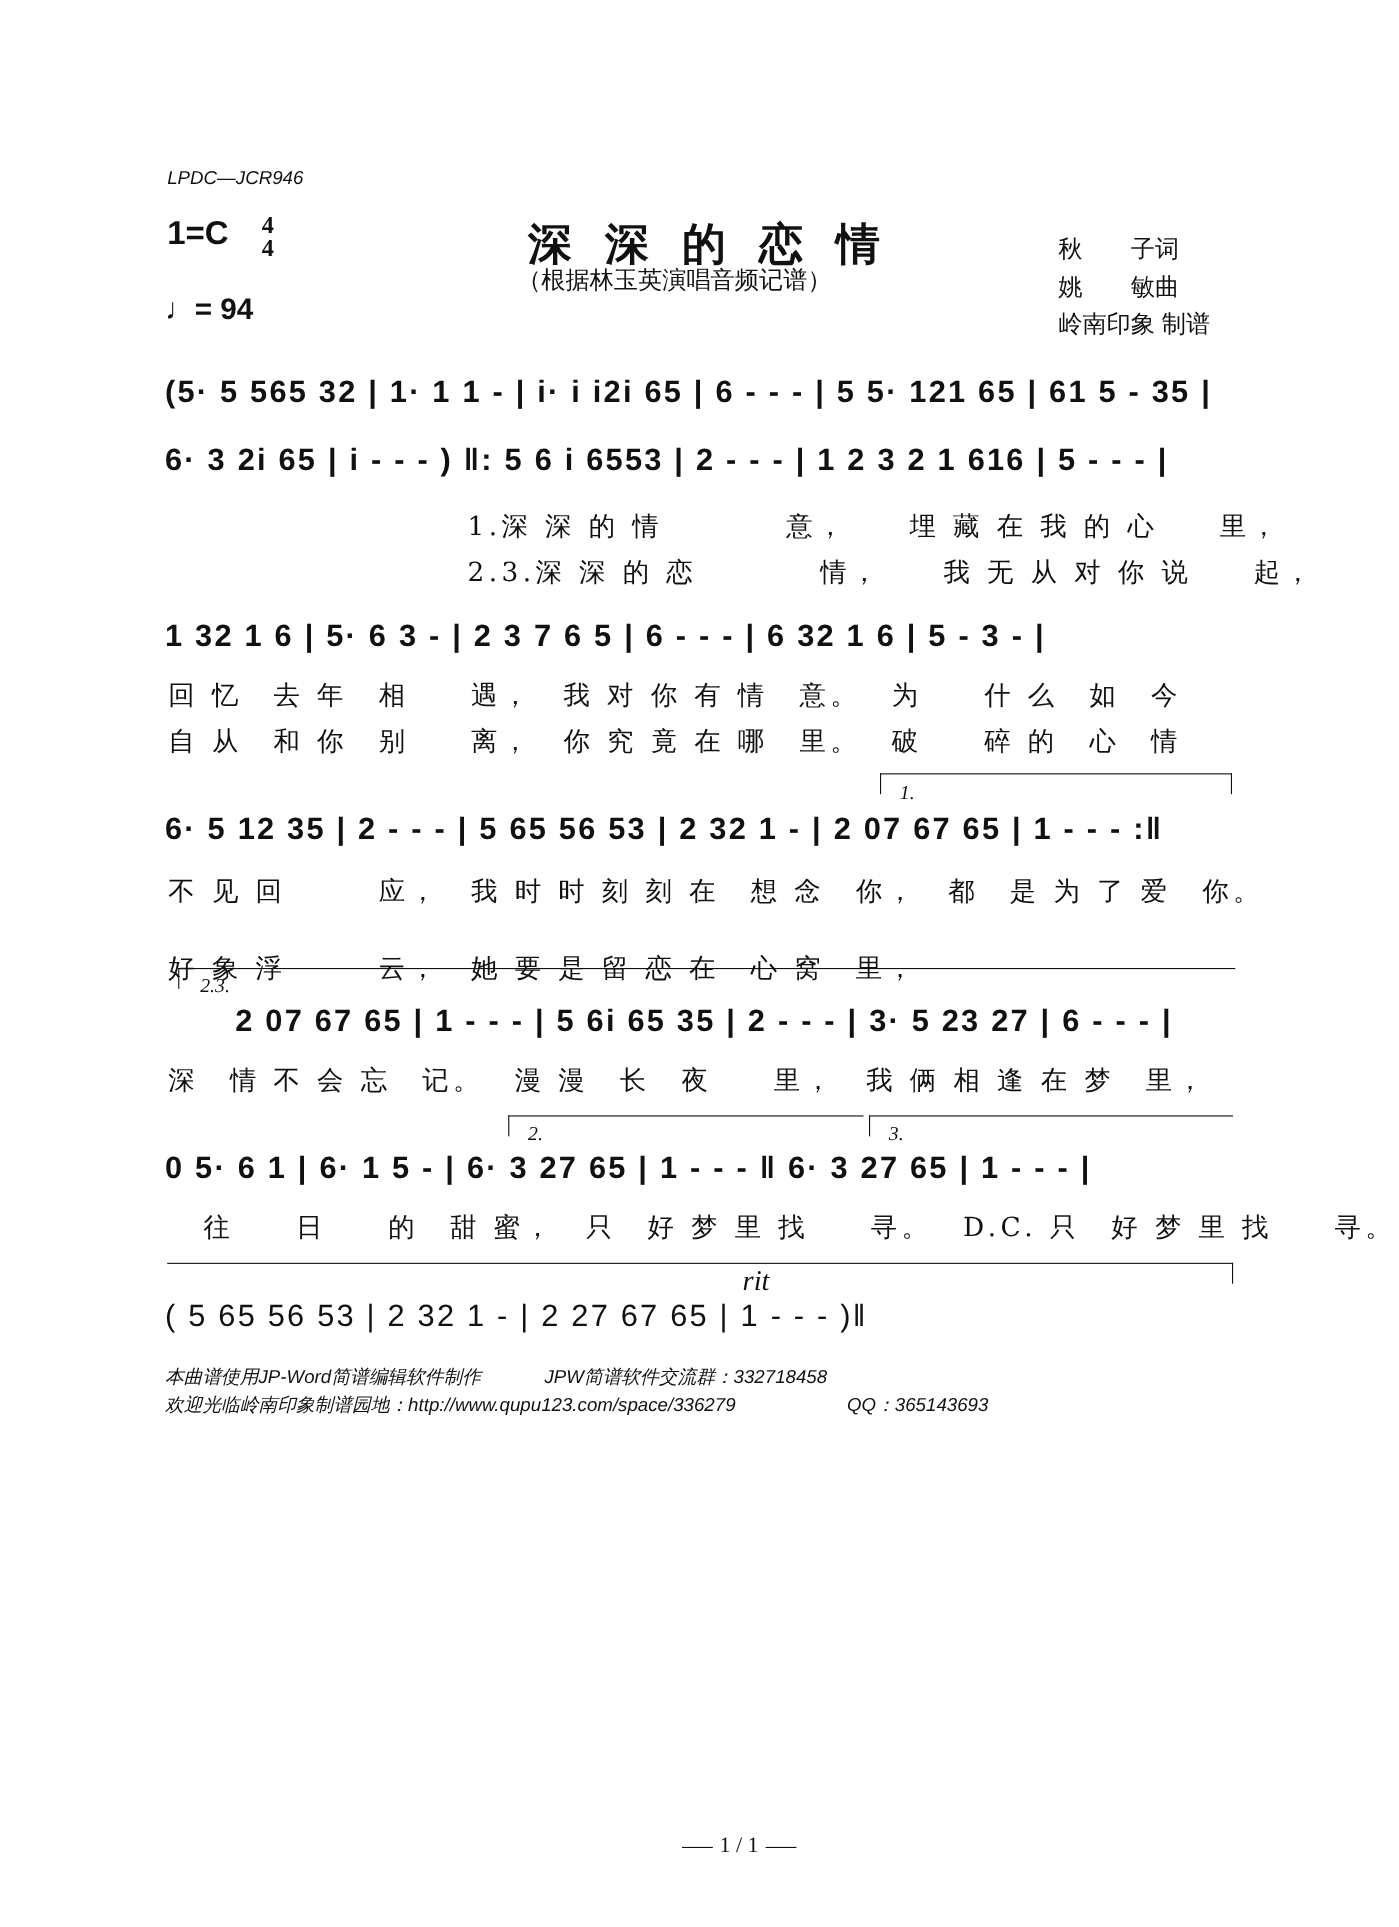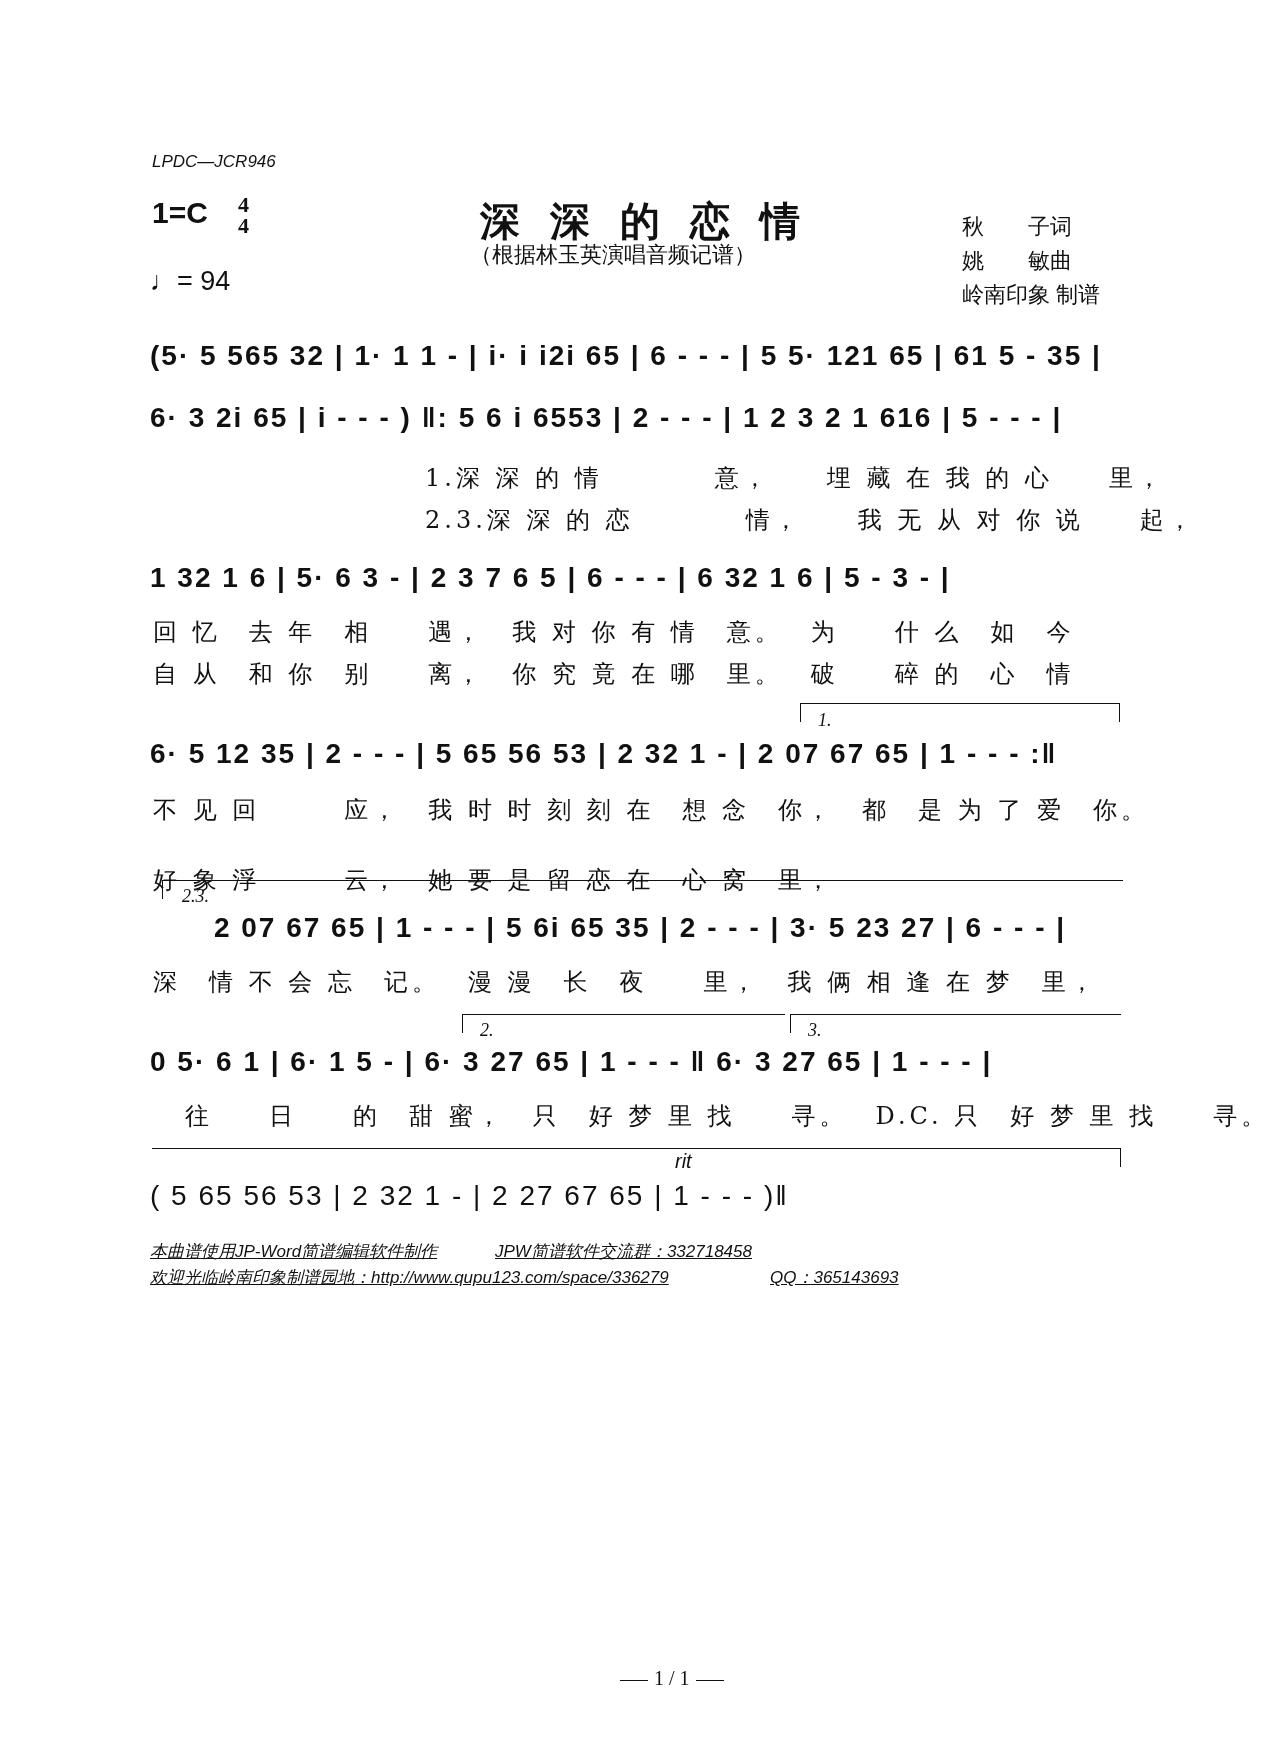--- a/index.html
+++ b/index.html
@@ -1,32 +1,32 @@
 <!DOCTYPE html>
 <html><head>
 <meta charset="utf-8">
 <style>
   html,body{margin:0;padding:0;background:#fff;}
   body{width:1272px;height:1752px;position:relative;overflow:hidden;font-family:"DejaVu Sans",sans-serif;color:#111;}
   .abs{position:absolute;}
   .catalog{left:152px;top:152px;font-family:"Liberation Sans",sans-serif;font-style:italic;font-size:17px;}
   .key{left:152px;top:196px;font-family:"Liberation Sans",sans-serif;font-weight:bold;font-size:30px;}
   .time{left:238px;top:194px;font-family:"Liberation Serif",serif;font-weight:bold;font-size:22px;line-height:21px;text-align:center;}
-  .tempo{left:150px;top:266px;font-family:"Liberation Sans",sans-serif;font-size:27px;}
+  .tempo{left:150px;top:266px;font-family:"Liberation Sans",sans-serif;font-size:27px;font-weight:bold;}
   .title{left:480px;top:158px;font-family:Liberation Mono, monospace;font-weight:bold;font-size:40px;letter-spacing:30px;margin-top:36px;}
   .subtitle{left:470px;top:240px;font-family:Liberation Mono, monospace;font-size:22px;}
   .credits{left:962px;top:210px;font-family:Liberation Sans, sans-serif;font-size:22px;line-height:34px;}
   .credits div{white-space:pre;}
   .row{position:absolute;left:150px;width:980px;height:40px;font-family:"Liberation Sans",sans-serif;font-weight:bold;font-size:28px;white-space:pre;letter-spacing:2px;}
   .lyric{position:absolute;font-family:"DejaVu Serif",serif;font-size:24px;white-space:pre;letter-spacing:4px;}
   .volta{position:absolute;border-top:1.5px solid #111;border-left:1.5px solid #111;height:18px;}
   .volta.right{border-right:1.5px solid #111;}
   .volta-num{position:absolute;font-family:"Liberation Serif",serif;font-style:italic;font-size:18px;}
-  .rit{position:absolute;font-family:Liberation Sans, sans-serif;font-style:italic;font-size:20px;}
-  .footer{position:absolute;left:150px;font-family:"Liberation Sans",sans-serif;font-style:italic;font-size:17px;white-space:pre;text-decoration:underline;}
+  .rit{position:absolute;font-family:Liberation Serif, serif;font-style:italic;font-size:26px;}
+  .footer{position:absolute;left:150px;font-family:"Liberation Sans",sans-serif;font-style:italic;font-size:17px;white-space:pre;}
   .page{position:absolute;left:614px;top:1667px;font-family:"Liberation Serif",serif;font-size:20px;}
   .page span.l{display:inline-block;width:28px;border-bottom:1.5px solid #111;margin:0 6px;vertical-align:middle;}
 </style>
 </head>
 <body>
 
 <div class="abs catalog">LPDC—JCR946</div>
 <div class="abs key">1=C</div>
 <div class="abs time">
   <div>4</div>

